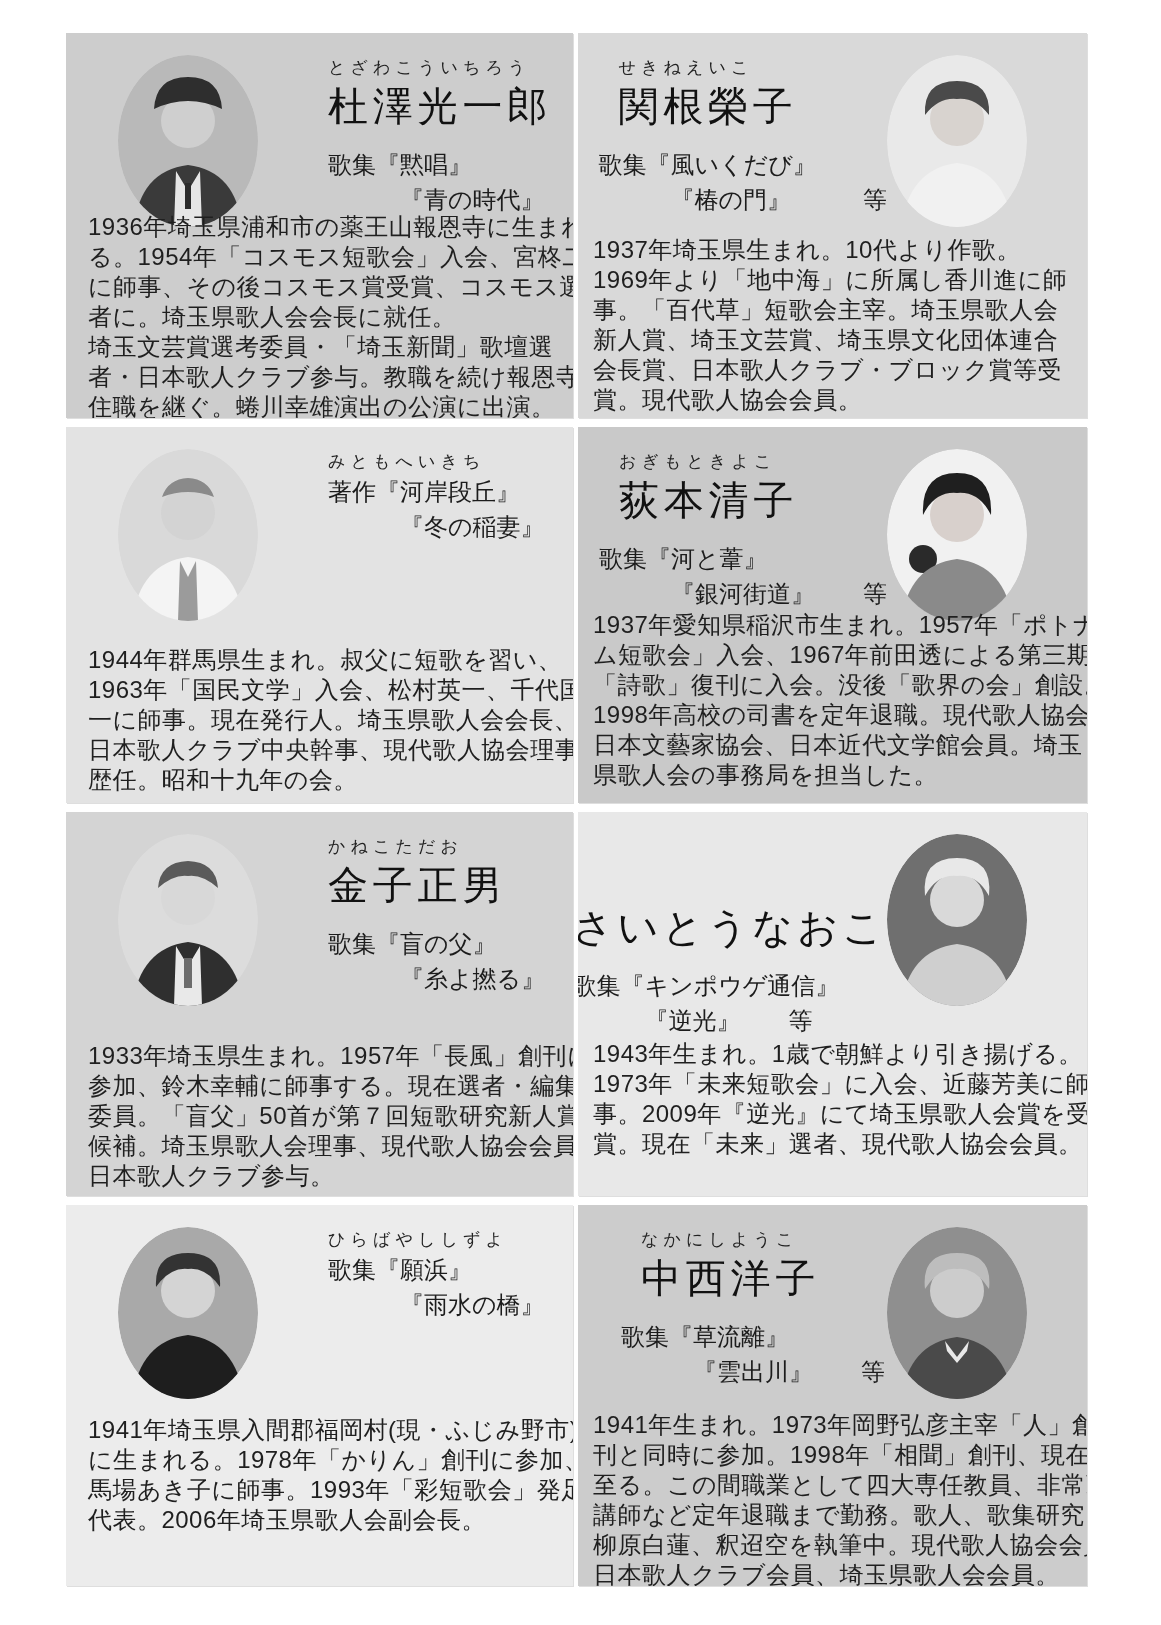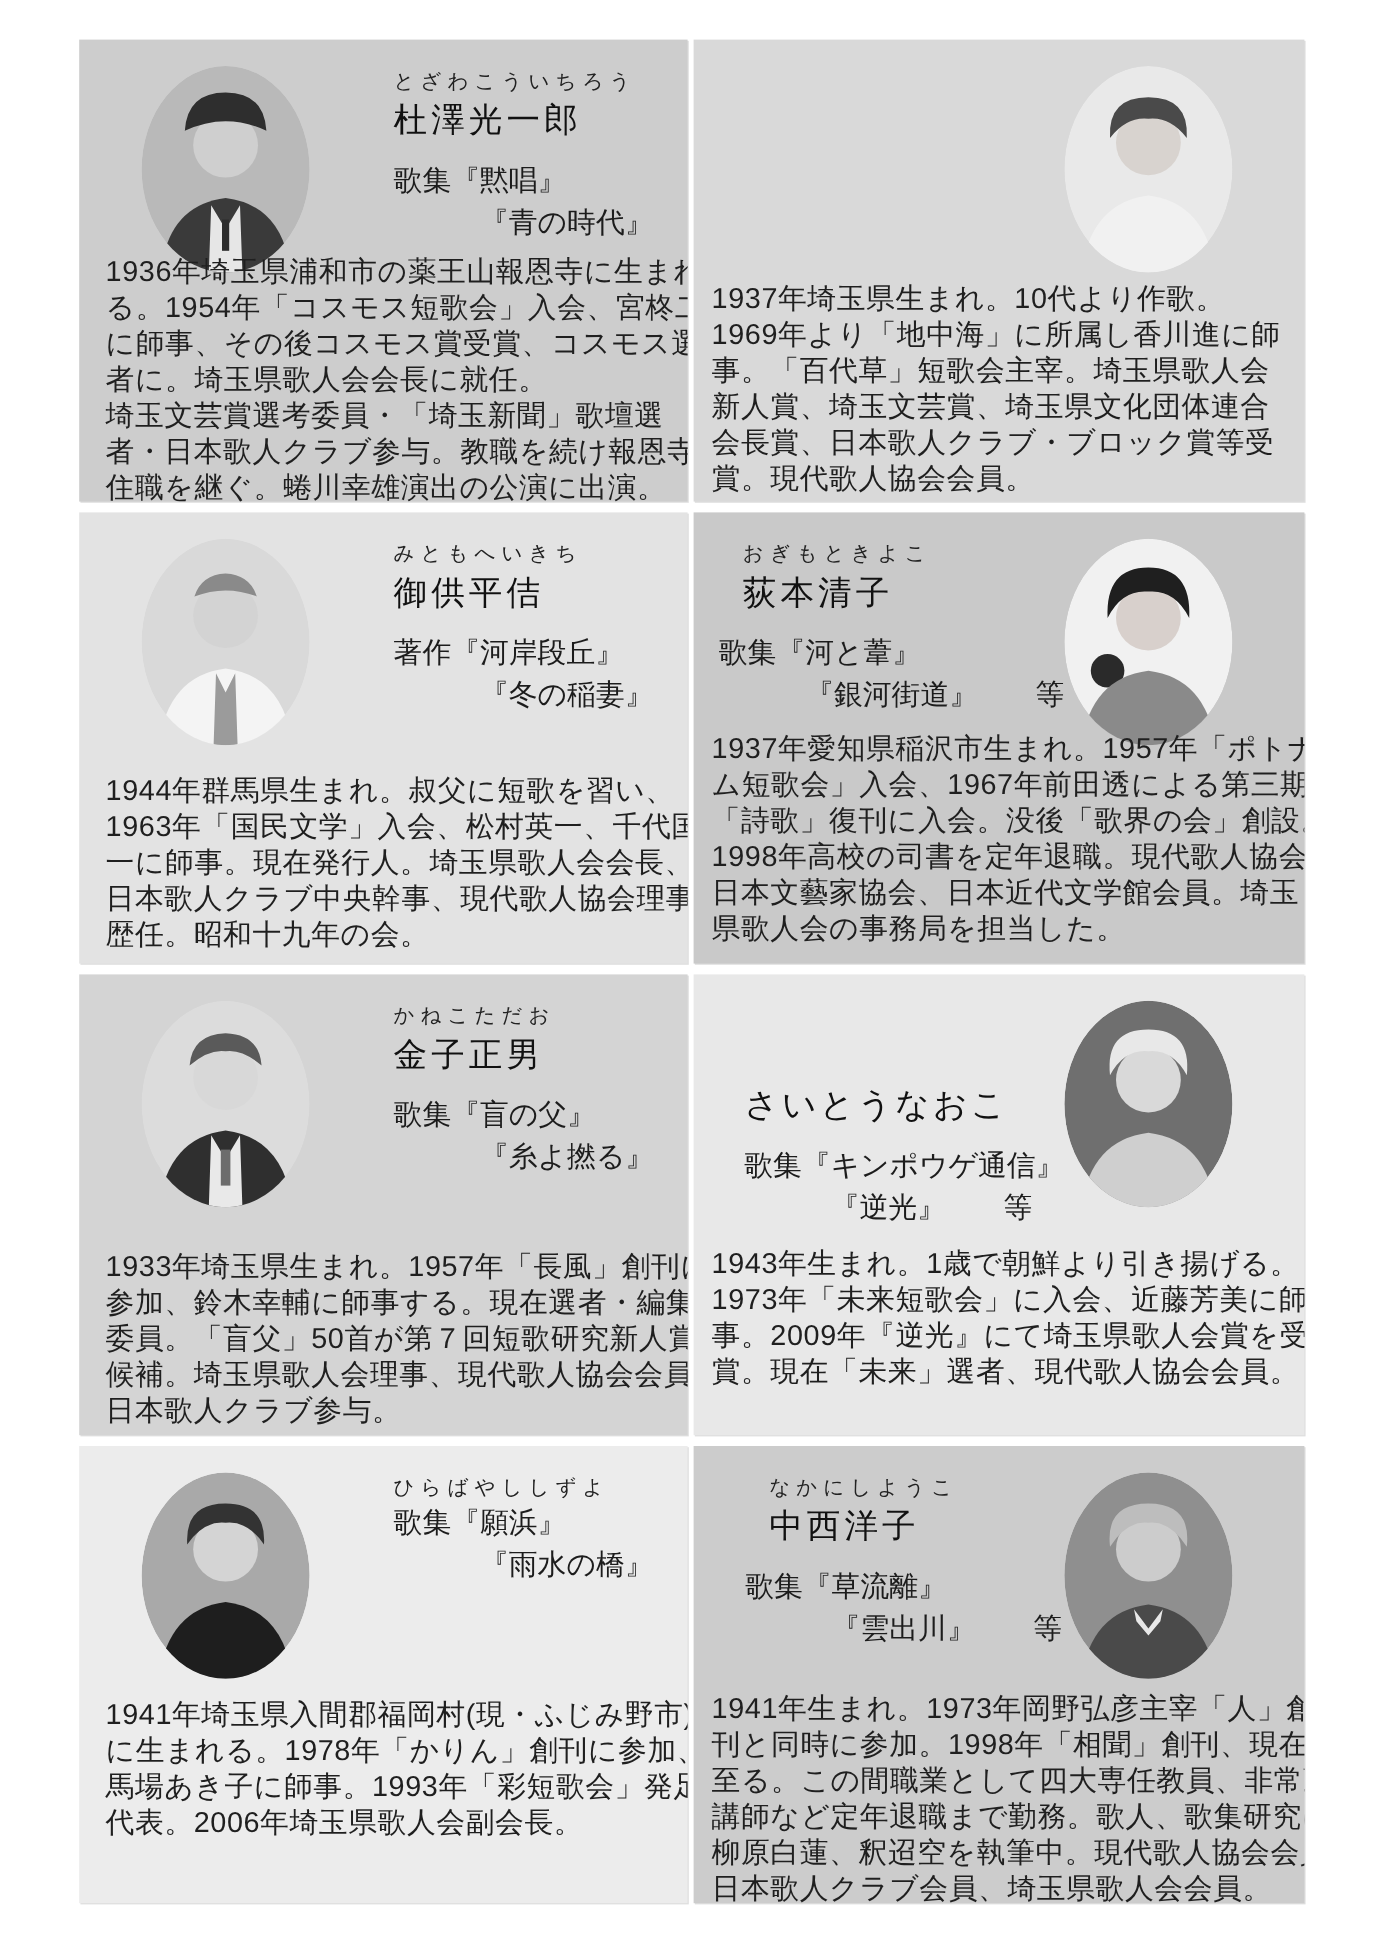--- a/index.html
+++ b/index.html
@@ -20,21 +20,21 @@
   .head{display:flex;align-items:flex-start;height:calc(var(--bioTop) - 32px);}
   .pr .head{flex-direction:row-reverse;justify-content:space-between;}
   .photo{flex:0 0 140px;width:140px;height:172px;margin:2px 0 0 30px;}
   .pr .photo{margin:2px 48px 0 0;}
   .psvg{display:block;width:140px;height:172px;}
   .names{margin-left:70px;padding-top:2px;}
   .pr .names{margin-left:28px;flex:1;}
   .furigana{font-size:17px;letter-spacing:0.30em;min-height:26px;line-height:26px;color:#222;}
   .pr .furigana,.pr .name{margin-left:20px;}
   .pr .names.flush .furigana,.pr .names.flush .name{margin-left:0;}
-  .name{font-size:28px;letter-spacing:0.12em;line-height:1.18;margin-top:2px;margin-bottom:18px;white-space:nowrap;color:#111;}
+  .name{font-size:40px;letter-spacing:0.12em;line-height:1.18;margin-top:2px;margin-bottom:18px;white-space:nowrap;color:#111;}
   .names.flush .name{letter-spacing:0.10em;margin-top:44px;}
   .works{font-size:24px;line-height:1.45;white-space:pre;color:#1c1c1c;}
   .bio{font-size:24px;line-height:30px;margin-top:12px;white-space:pre;letter-spacing:0.02em;color:#1f1f1f;}
 </style>
 </head>
 <body>
 
 <div class="page">
   <div class="grid">
 
@@ -79,20 +79,26 @@
                 <ellipse cx="70" cy="86" rx="70" ry="86"></ellipse>
               </clipPath>
             <g clip-path="url(#ov1)">
               <ellipse cx="70" cy="86" rx="70" ry="86" fill="#e9e9e9"></ellipse>
               <path d="M14 172 Q22 114 70 108 Q118 114 126 172 Z" fill="#f1f1f1"></path>
               <circle cx="70" cy="64" r="27" fill="#d8d3cf"></circle>
               <path d="M38 60 Q36 26 70 26 Q104 26 102 60 Q88 42 70 44 Q52 42 38 60 Z" fill="#4a4a4a"></path>
             </g>
           </svg>
         </div>
+        <div class="names">
+          <div class="furigana">せきねえいこ</div>
+          <div class="name">関根榮子</div>
+          <div class="works">歌集『風いくだび』
+　　　『椿の門』　　　等</div>
+        </div>
       </div>
       <div class="bio">1937年埼玉県生まれ。10代より作歌。
 1969年より「地中海」に所属し香川進に師
 事。「百代草」短歌会主宰。埼玉県歌人会
 新人賞、埼玉文芸賞、埼玉県文化団体連合
 会長賞、日本歌人クラブ・ブロック賞等受
 賞。現代歌人協会会員。</div>
     </section>
 
     <section class="card pl" style="--bioTop: 218px; background: rgb(227, 227, 227);">
@@ -106,21 +112,20 @@
               <ellipse cx="70" cy="86" rx="70" ry="86" fill="#d9d9d9"></ellipse>
               <path d="M14 172 Q22 114 70 108 Q118 114 126 172 Z" fill="#f4f4f4"></path>
               <path d="M62 112 L70 128 L78 112 L80 172 L60 172 Z" fill="#9b9b9b"></path>
               <circle cx="70" cy="64" r="27" fill="#d3d3d3"></circle>
               <path d="M44 48 Q50 30 70 29 Q90 30 96 48 Q70 38 44 48 Z" fill="#8a8a8a"></path>
             </g>
           </svg>
         </div>
         <div class="names">
           <div class="furigana">みともへいきち</div>
-          <div class="name">御供平佶</div>
           <div class="works">著作『河岸段丘』
 　　　『冬の稲妻』　　等</div>
         </div>
       </div>
       <div class="bio">1944年群馬県生まれ。叔父に短歌を習い、
 1963年「国民文学」入会、松村英一、千代国
 一に師事。現在発行人。埼玉県歌人会会長、
 日本歌人クラブ中央幹事、現代歌人協会理事
 歴任。昭和十九年の会。</div>
     </section>

